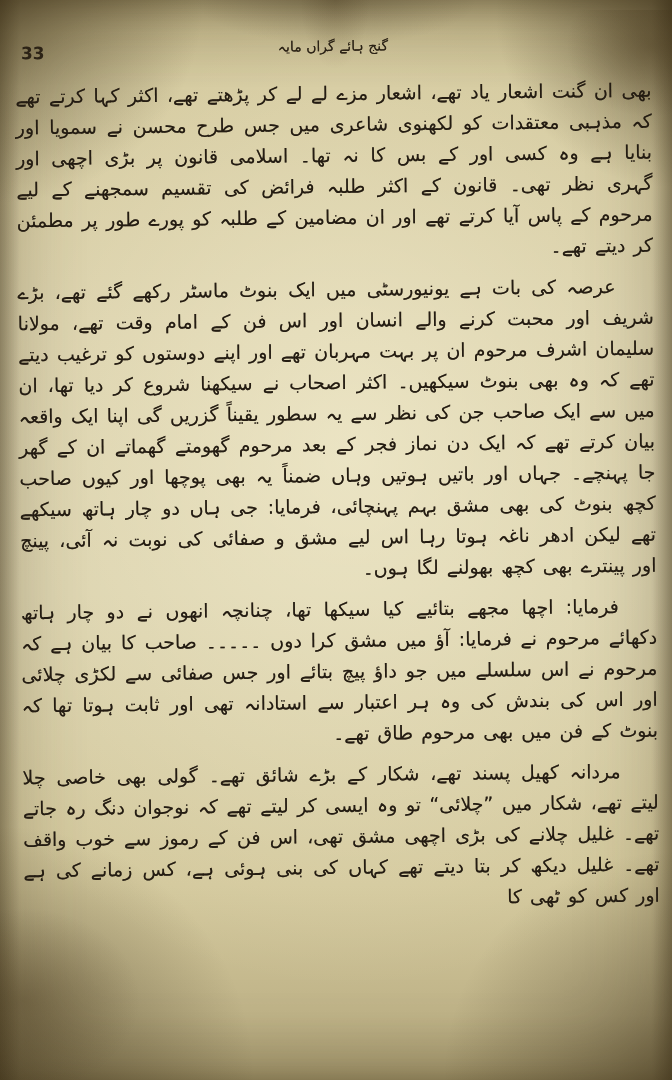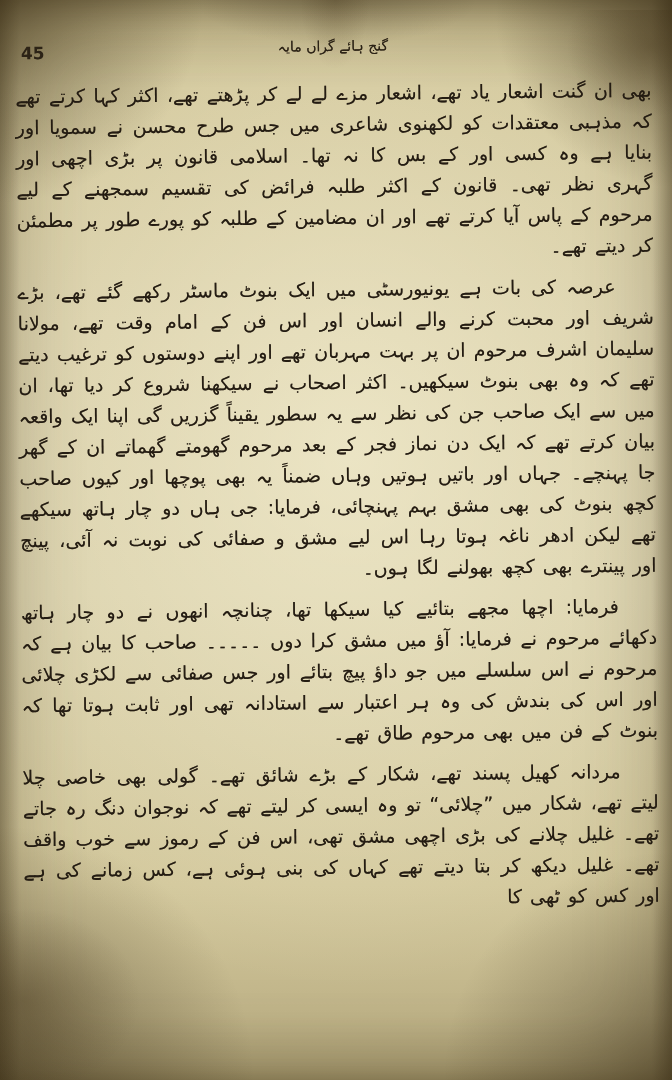--- a/index.html
+++ b/index.html
@@ -71,21 +71,21 @@
 
 <div class="scan">
   <div class="vignette"></div>
   <div class="stain-a"></div>
   <div class="stain-b"></div>
   <div class="fold"></div>
 
   <div class="sheet">
     <div class="hdr">
       <div class="title">گنج ہائے گراں مایہ</div>
-      <div class="pageno">45</div>
+      <div class="pageno">33</div>
     </div>
 
     <div class="txt">
       <p>بھی ان گنت اشعار یاد تھے، اشعار مزے لے لے کر پڑھتے تھے، اکثر کہا کرتے تھے کہ مذہبی معتقدات کو لکھنوی شاعری میں جس طرح محسن نے سمویا اور بنایا ہے وہ کسی اور کے بس کا نہ تھا۔ اسلامی قانون پر بڑی اچھی اور گہری نظر تھی۔ قانون کے اکثر طلبہ فرائض کی تقسیم سمجھنے کے لیے مرحوم کے پاس آیا کرتے تھے اور ان مضامین کے طلبہ کو پورے طور پر مطمئن کر دیتے تھے۔</p>
       <p class="indent">عرصہ کی بات ہے یونیورسٹی میں ایک بنوٹ ماسٹر رکھے گئے تھے، بڑے شریف اور محبت کرنے والے انسان اور اس فن کے امام وقت تھے، مولانا سلیمان اشرف مرحوم ان پر بہت مہربان تھے اور اپنے دوستوں کو ترغیب دیتے تھے کہ وہ بھی بنوٹ سیکھیں۔ اکثر اصحاب نے سیکھنا شروع کر دیا تھا، ان میں سے ایک صاحب جن کی نظر سے یہ سطور یقیناً گزریں گی اپنا ایک واقعہ بیان کرتے تھے کہ ایک دن نماز فجر کے بعد مرحوم گھومتے گھماتے ان کے گھر جا پہنچے۔ جہاں اور باتیں ہوتیں وہاں ضمناً یہ بھی پوچھا اور کیوں صاحب کچھ بنوٹ کی بھی مشق بہم پہنچائی، فرمایا: جی ہاں دو چار ہاتھ سیکھے تھے لیکن ادھر ناغہ ہوتا رہا اس لیے مشق و صفائی کی نوبت نہ آئی، پینچ اور پینترے بھی کچھ بھولنے لگا ہوں۔</p>
       <p class="indent">فرمایا: اچھا مجھے بتائیے کیا سیکھا تھا، چنانچہ انھوں نے دو چار ہاتھ دکھائے مرحوم نے فرمایا: آؤ میں مشق کرا دوں ۔۔۔۔۔ صاحب کا بیان ہے کہ مرحوم نے اس سلسلے میں جو داؤ پیچ بتائے اور جس صفائی سے لکڑی چلائی اور اس کی بندش کی وہ ہر اعتبار سے استادانہ تھی اور ثابت ہوتا تھا کہ بنوٹ کے فن میں بھی مرحوم طاق تھے۔</p>
       <p class="indent">مردانہ کھیل پسند تھے، شکار کے بڑے شائق تھے۔ گولی بھی خاصی چلا لیتے تھے، شکار میں ”چلائی“ تو وہ ایسی کر لیتے تھے کہ نوجوان دنگ رہ جاتے تھے۔ غلیل چلانے کی بڑی اچھی مشق تھی، اس فن کے رموز سے خوب واقف تھے۔ غلیل دیکھ کر بتا دیتے تھے کہاں کی بنی ہوئی ہے، کس زمانے کی ہے اور کس کو ٹھی کا</p>
     </div>
   </div>
 </div>

